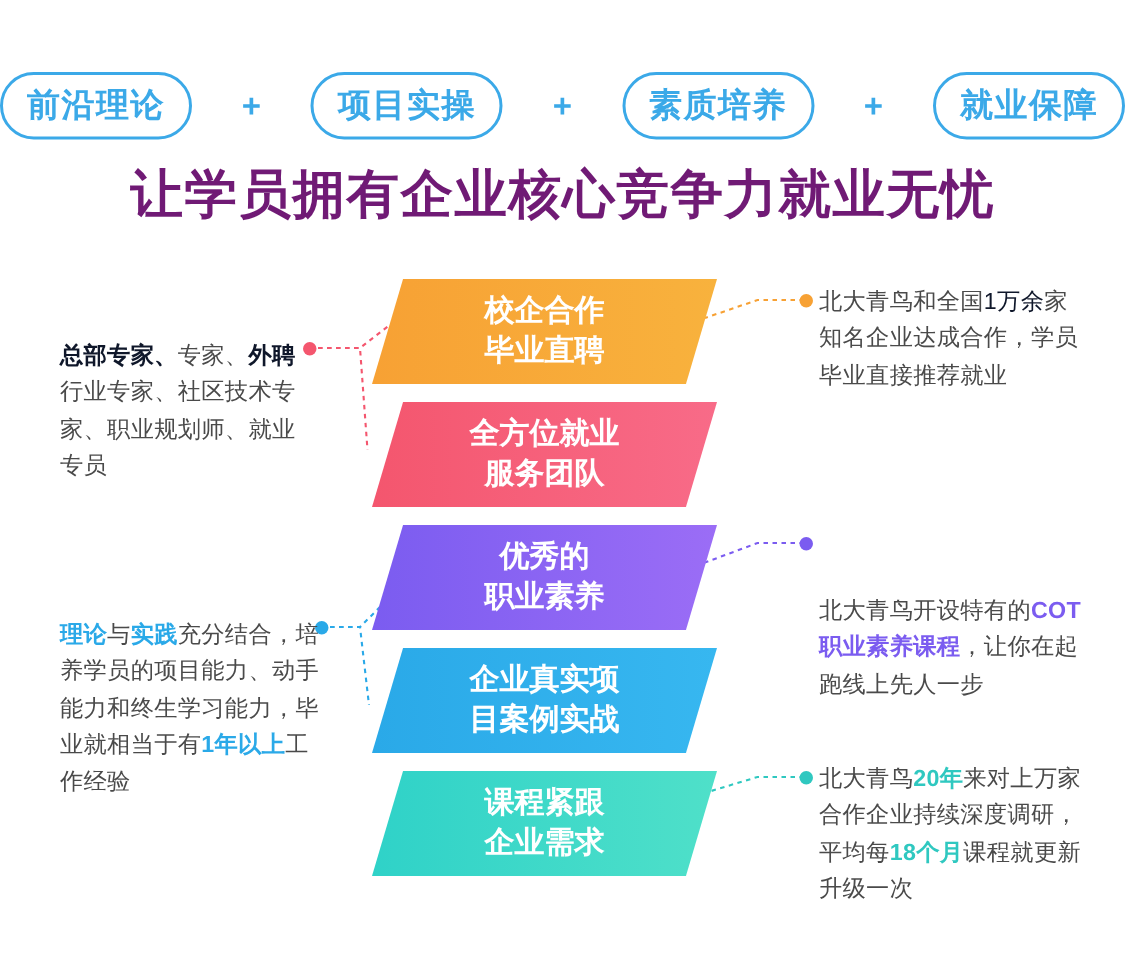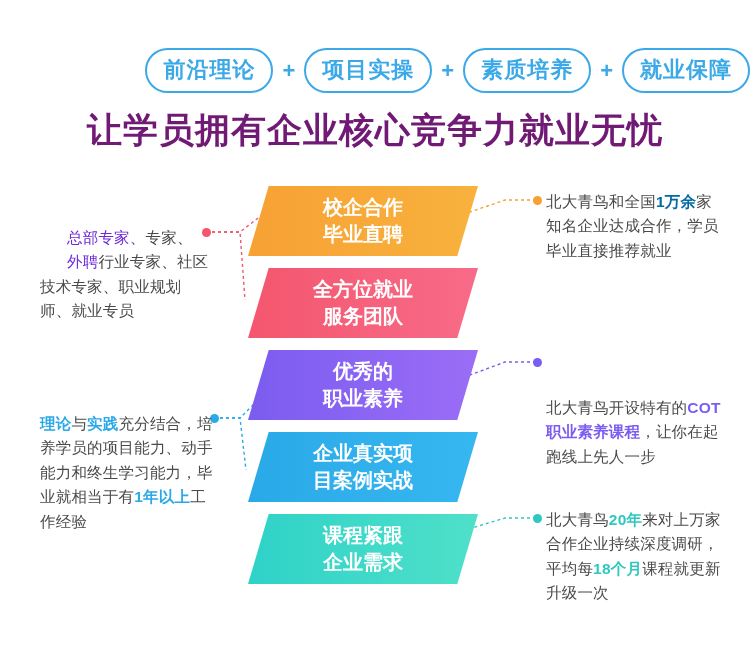--- a/index.html
+++ b/index.html
@@ -15,21 +15,21 @@
     position: relative;
   }
 
   
   .pill-row {
     position: absolute;
     top: 48px;
     left: 0;
     width: 750px;
     display: flex;
-    justify-content: flex-end;
+    justify-content: space-between;
     align-items: center;
     gap: 0px;
   }
   .pill {
     border: 2px solid #3ba9e8;
     border-radius: 24px;
     color: #3ba9e8;
     font-size: 22px;
     font-weight: bold;
     letter-spacing: 1px;
@@ -92,22 +92,22 @@
   .band-4 { top: 328px; background: linear-gradient(90deg,#2fd2c8,#4fe0c9); }
 
   
   .note {
     position: absolute;
     font-size: 15.5px;
     line-height: 1.58;
     color: #4a4a4a;
     letter-spacing: 0.2px;
   }
-  .note .hl-pink   { color: #6d28d9; font-weight: normal; margin-left: 27px; }
-  .note .hl-orange { color: #0369a1; font-weight: bold; }
+  .note .hl-pink   { color: #0f172a; font-weight: bold; }
+  .note .hl-orange { color: #0f172a; font-weight: normal; }
   .note .hl-purple { color: #7b5cf0; font-weight: bold; }
   .note .hl-blue   { color: #2aa9e8; font-weight: bold; }
   .note .hl-teal   { color: #2fc8c0; font-weight: bold; }
 
   .note-left-1 { left: 40px;  top: 226px; width: 170px; }
   .note-left-2 { left: 40px;  top: 412px; width: 178px; }
   .note-right-1{ left: 546px; top: 190px; width: 176px; }
   .note-right-2{ left: 546px; top: 352px; width: 176px; margin-top: 44px; }
   .note-right-3{ left: 546px; top: 508px; width: 180px; }
 

